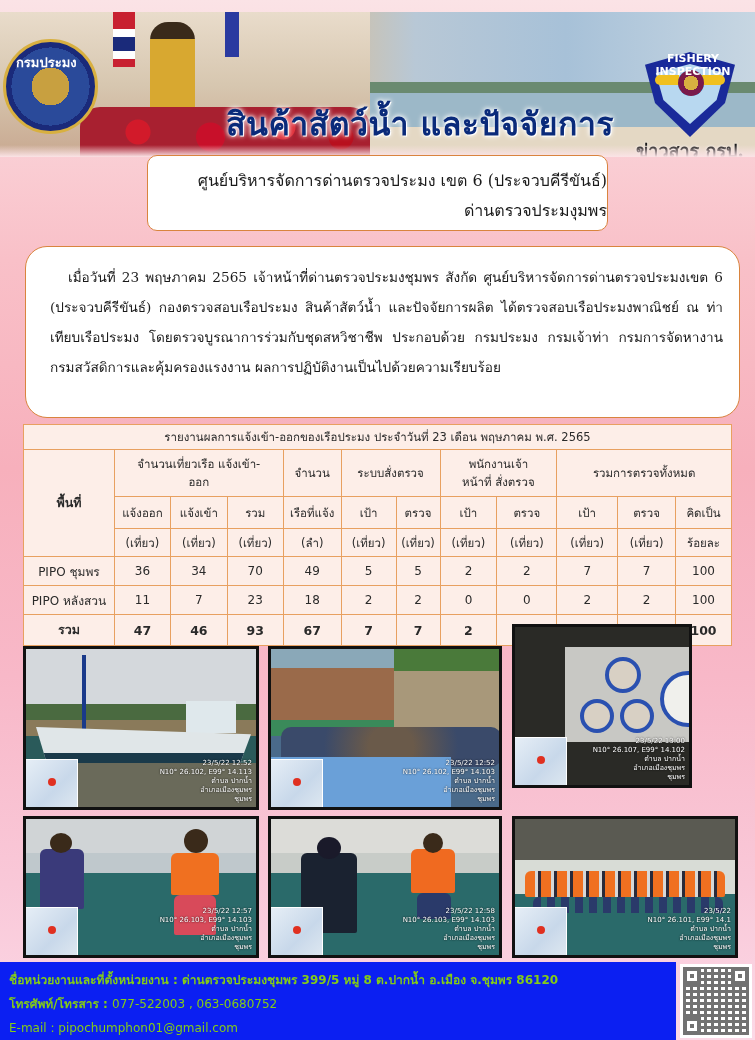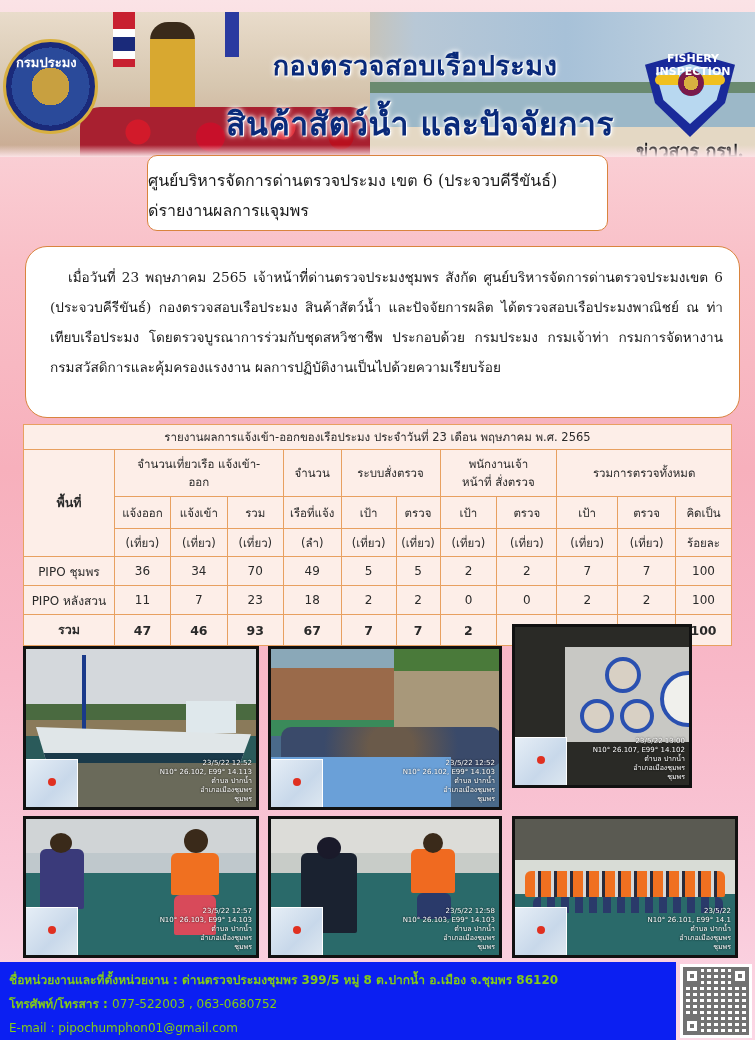--- a/index.html
+++ b/index.html
@@ -85,21 +85,21 @@
   }
   .news-label {
     position: absolute; left: 636px; top: 124px; font-family: "DejaVu Serif", serif;
     font-size: 18px; font-weight: bold; color: #1a1a1a; text-shadow: 0 0 3px #fff;
   }
 
   
   .heading-box {
     position: absolute; left: 147px; top: 155px; width: 461px; height: 76px;
     background: #ffffff; border: 1px solid #d9843e; border-radius: 10px;
-    text-align: left; font-family: "DejaVu Serif", serif; font-size: 16px;
+    text-align: right; font-family: "DejaVu Serif", serif; font-size: 16px;
     color: #1a1a1a; padding-top: 10px; line-height: 30px;
   }
 
   
   .para-box {
     position: absolute; left: 25px; top: 246px; width: 715px; height: 172px;
     background: #ffffff; border: 1px solid #d9843e; border-radius: 22px;
     padding: 15px 16px 0 24px;
     font-family: "DejaVu Serif", serif; font-size: 13.6px; color: #1a1a1a;
     line-height: 30px; text-align: justify;
@@ -208,29 +208,28 @@
   <div class="flowers"></div>
   <div class="sea"></div>
   <div class="logo-left">
     <span class="ring-text">กรมประมง</span>
   </div>
   <div class="logo-right"></div>
   <div class="logo-right-inner"></div>
   <div class="logo-right-wings"></div>
   <div class="logo-right-badge"></div>
   <div class="logo-right-text">FISHERY INSPECTION</div>
-  <div class="banner-title l1">กองตรวจสอบเรือประมง</div>
   <div class="banner-title l2">สินค้าสัตว์น้ำ และปัจจัยการผลิต</div>
   <div class="news-label">ข่าวสาร กรป.</div>
   <div class="fade"></div>
 </div>
 
 <div class="heading-box">
   <div>ศูนย์บริหารจัดการด่านตรวจประมง เขต 6 (ประจวบคีรีขันธ์)</div>
-  <div>ด่รายงานผลการแจุมพร</div>
+  <div>ด่านตรวจประมงุมพร</div>
 </div>
 
 <div class="para-box">
   <p>เมื่อวันที่ 23 พฤษภาคม 2565 เจ้าหน้าที่ด่านตรวจประมงชุมพร สังกัด ศูนย์บริหารจัดการด่านตรวจประมงเขต 6 (ประจวบคีรีขันธ์) กองตรวจสอบเรือประมง สินค้าสัตว์น้ำ และปัจจัยการผลิต ได้ตรวจสอบเรือประมงพาณิชย์ ณ ท่าเทียบเรือประมง โดยตรวจบูรณาการร่วมกับชุดสหวิชาชีพ ประกอบด้วย กรมประมง กรมเจ้าท่า กรมการจัดหางาน กรมสวัสดิการและคุ้มครองแรงงาน ผลการปฏิบัติงานเป็นไปด้วยความเรียบร้อย</p>
 </div>
 
 <table class="report-table">
   <colgroup>
     <col style="width:91px">
       <col style="width:56px">

